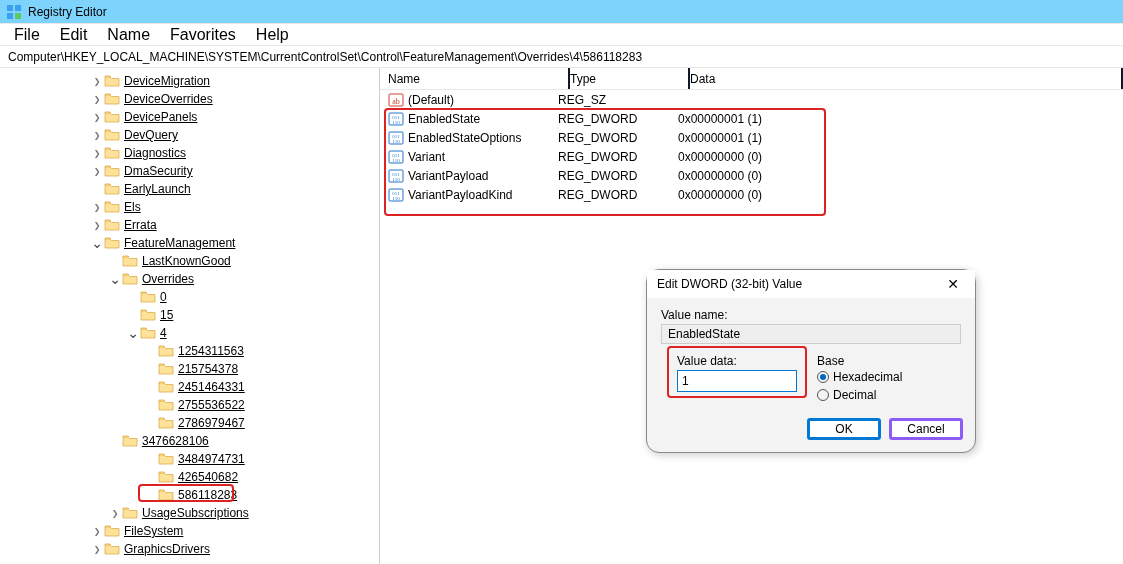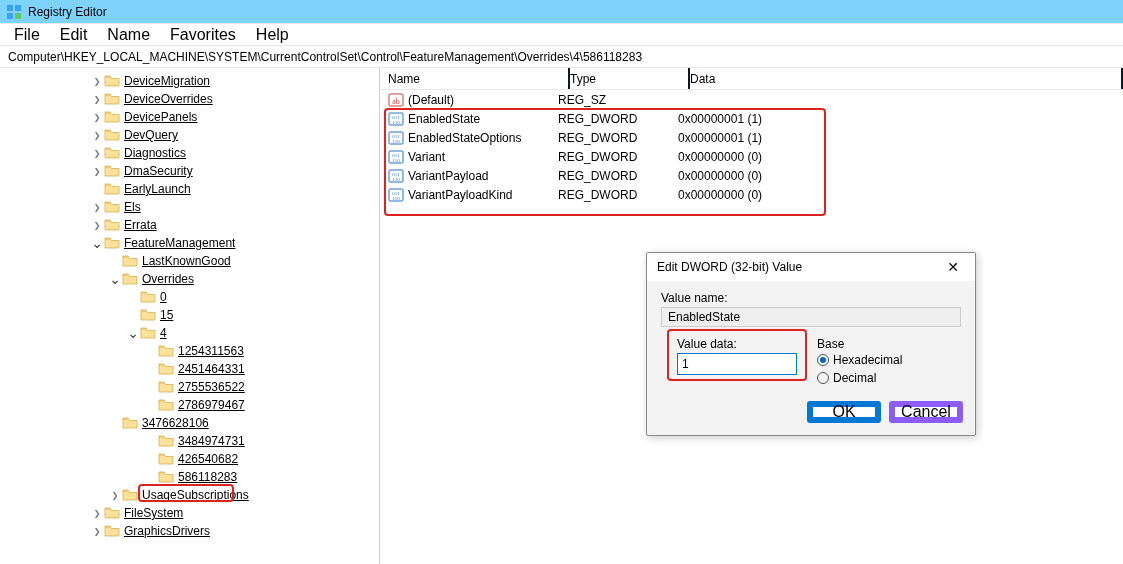--- a/index.html
+++ b/index.html
@@ -176,23 +176,23 @@
   }
   .dialog-buttons {
     display: flex;
     justify-content: flex-end;
     gap: 8px;
     padding: 10px 12px 12px;
   }
   .btn {
     width: 74px; height: 22px;
     background: #fff;
-    border: 6px solid #8b5cf6;
+    border: 3px solid #8b5cf6;
     border-radius: 3px;
-    font-size: 16px;
+    font-size: 12px;
     display: flex;
     align-items: center;
     justify-content: center;
     cursor: default;
   }
   .btn.default { border-color: #0078d4; }
   
   .cursor {
     position: absolute;
     left: 450px; top: 228px;
@@ -380,20 +380,30 @@
       </div>
       <div class="tree-row" style="padding-left: 144px;">
         <span class="chev empty">·</span>
         <span class="folder">
           <svg width="16" height="14" viewBox="0 0 16 14">
             <path d="M1 3 L6 3 L7.5 4.5 L15 4.5 L15 12 L1 12 Z" fill="#ffe29a" stroke="#d9a43b" stroke-width="0.7"></path>
             <path d="M1 3 L1 2 L6 2 L7 3" fill="#ffd476" stroke="#d9a43b" stroke-width="0.7"></path>
           </svg>
         </span>
         <span class="label">1254311563</span>
+      </div>
+      <div class="tree-row" style="padding-left: 144px;">
+        <span class="chev empty">·</span>
+        <span class="folder">
+          <svg width="16" height="14" viewBox="0 0 16 14">
+            <path d="M1 3 L6 3 L7.5 4.5 L15 4.5 L15 12 L1 12 Z" fill="#ffe29a" stroke="#d9a43b" stroke-width="0.7"></path>
+            <path d="M1 3 L1 2 L6 2 L7 3" fill="#ffd476" stroke="#d9a43b" stroke-width="0.7"></path>
+          </svg>
+        </span>
+        <span class="label">215754378</span>
       </div>
       <div class="tree-row" style="padding-left: 144px;">
         <span class="chev empty">·</span>
         <span class="folder">
           <svg width="16" height="14" viewBox="0 0 16 14">
             <path d="M1 3 L6 3 L7.5 4.5 L15 4.5 L15 12 L1 12 Z" fill="#ffe29a" stroke="#d9a43b" stroke-width="0.7"></path>
             <path d="M1 3 L1 2 L6 2 L7 3" fill="#ffd476" stroke="#d9a43b" stroke-width="0.7"></path>
           </svg>
         </span>
         <span class="label">2451464331</span>
@@ -582,21 +592,21 @@
       </div>
 
     <div class="highlight-box" style="left:4px; top:40px; width:442px; height:108px;"></div>
 
     <div class="cursor">
       <svg width="16" height="20" viewBox="0 0 16 20">
         <path d="M1 1 L1 15 L4.5 12 L7 18 L9 17 L6.5 11 L11 11 Z" fill="#fff" stroke="#000" stroke-width="1"></path>
       </svg>
     </div>
 
-    <div class="dialog" style="left:266px; top:184px;">
+    <div class="dialog" style="left:266px; top:201px;border-radius:13px;">
       <div class="dialog-title">
         <span>Edit DWORD (32-bit) Value</span>
         <span class="dialog-close">✕</span>
       </div>
       <div class="dialog-body">
         <div class="dlg-field-label">Value name:</div>
         <div class="dlg-readonly">EnabledState</div>
 
         <div class="dlg-row">
           <div style="position:relative;">

